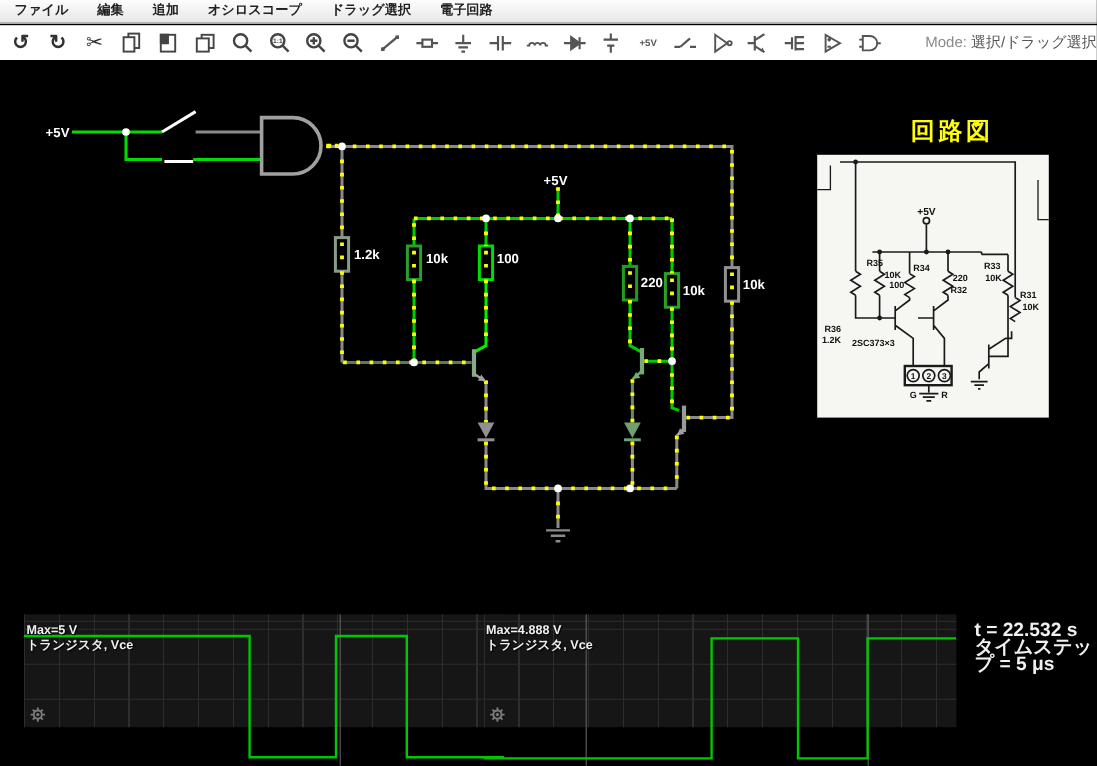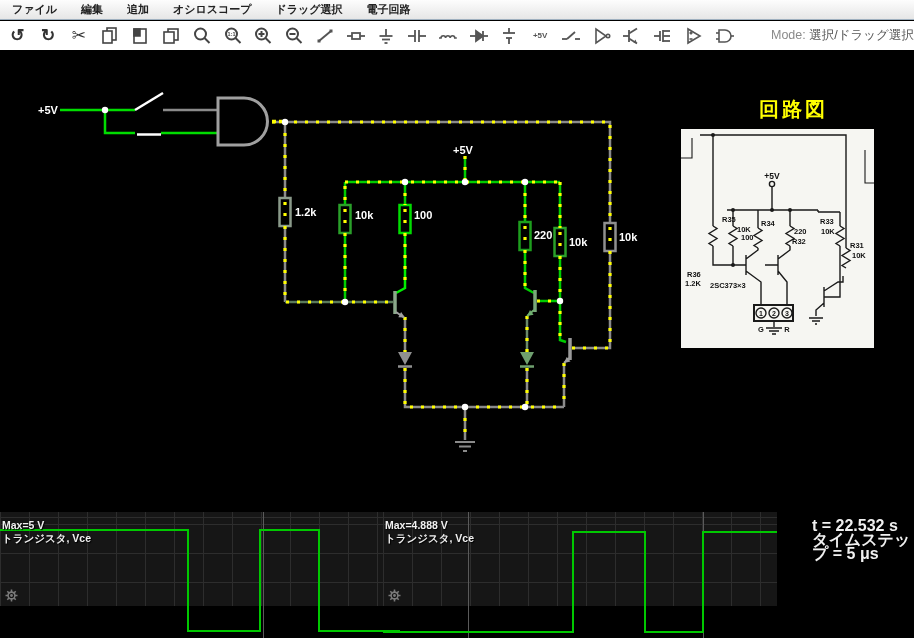--- a/index.html
+++ b/index.html
@@ -19,21 +19,21 @@
   .mode-value{color:#555;}
   
   .canvas{position:absolute;left:0;top:50px;width:914px;height:462px;background:#000;}
   .inset-title{position:absolute;left:759px;top:46px;color:#ffff00;font-size:20px;font-weight:bold;
     letter-spacing:3px;}
   
   .scope{position:absolute;left:0;top:512px;width:914px;height:126px;background:#000;}
   .panel{position:absolute;top:0;height:94px;background:#161616;
     background-image:repeating-linear-gradient(to right,#2d2d2d 0 1px,transparent 1px 29px),
                      repeating-linear-gradient(to bottom,#2d2d2d 0 1px,transparent 1px 29px);
-    background-position:0 0,0 12px;}
+    background-position:0 0,0 12px;margin-left:20px;}
   .vmajor{position:absolute;top:0;width:1px;height:126px;background:#5a5a5a;}
   .scope-label{position:absolute;left:2px;top:7px;color:#f0f0f0;font-size:10.5px;font-weight:bold;
     line-height:13px;text-shadow:1px 1px 1px #000;}
   .wave-svg{position:absolute;left:0;top:0;}
   .gear{position:absolute;left:4px;bottom:3px;}
   .scope-info{position:absolute;left:812px;top:7px;color:#f0f0f0;font-size:16px;font-weight:bold;
     line-height:14px;}
   
   text{font-family:"Liberation Sans",sans-serif;}
   .wl{fill:#fff;font-size:11px;font-weight:bold;}

